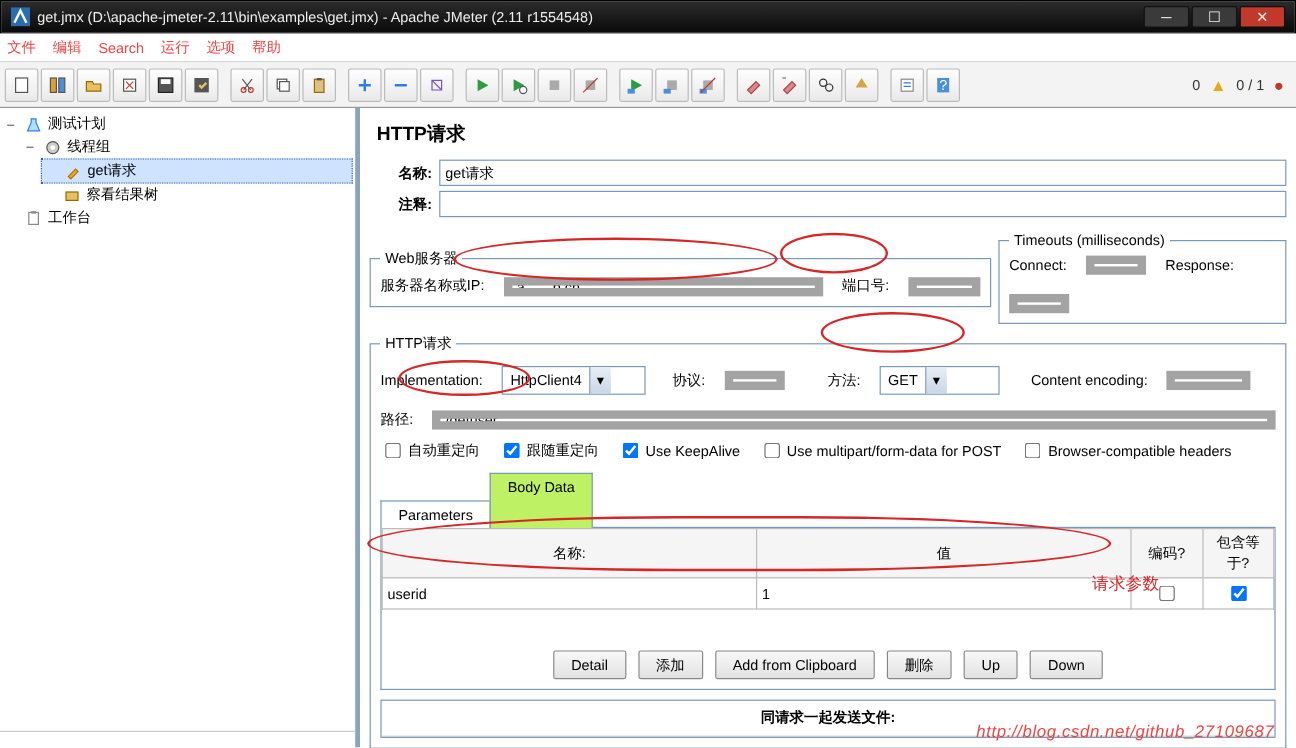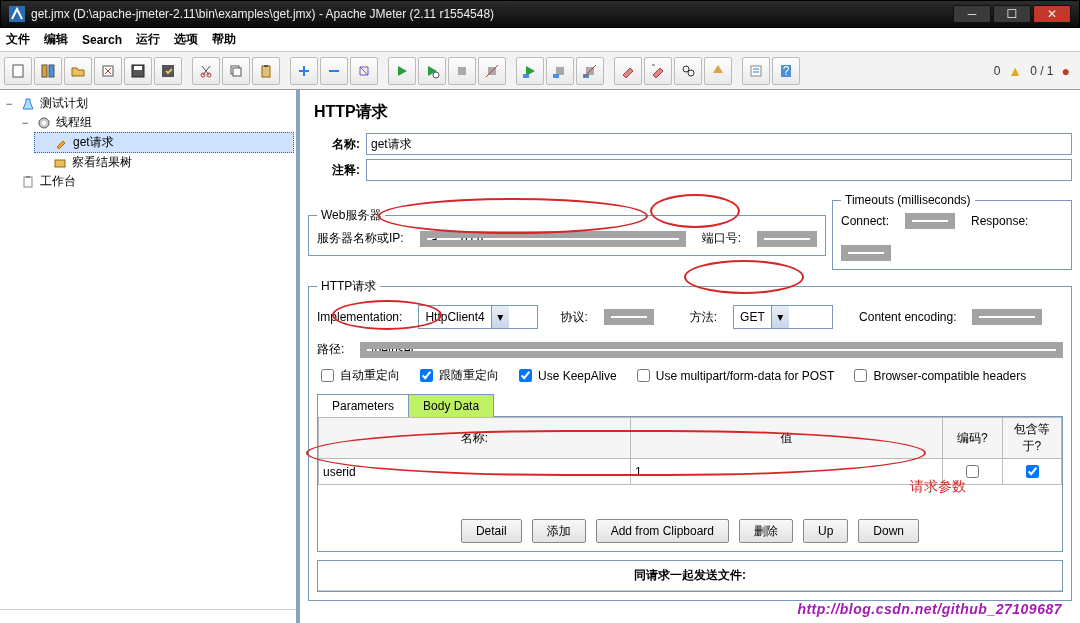--- a/index.html
+++ b/index.html
@@ -3,21 +3,21 @@
 <meta charset="utf-8">
 <style>
   * { box-sizing: border-box; font-family: "Microsoft YaHei", SimSun, Arial, sans-serif; font-size: 12px; }
   html, body { margin:0; padding:0; width:1080px; height:623px; background:#fff; overflow:hidden; }
   .titlebar { height:28px; background:linear-gradient(#2c2c2c,#0a0a0a); color:#fff; display:flex; align-items:center; padding:0 8px; border:1px solid #000; }
   .titlebar .title { flex:1; font-size:12px; color:#eee; }
   .win-btns { display:flex; gap:2px; }
   .win-btn { width:38px; height:18px; display:flex; align-items:center; justify-content:center; background:#3a3a3a; color:#eee; border:1px solid #111; border-radius:2px; font-size:12px; }
   .win-close { background:#c0392b; }
   .menubar { height:24px; background:#fff; border-bottom:1px solid #ccc; display:flex; align-items:center; padding:0 6px; gap:14px; }
-  .menubar span { color:#000000;font-weight:bold; }
+  .menubar span { color:#ef4444; }
   .toolbar { height:38px; background:#f3f3f3; border-bottom:1px solid #999; display:flex; align-items:center; padding:0 4px; gap:2px; position:relative;}
   .tbtn { width:28px; height:28px; border:1px solid #bbb; background:linear-gradient(#fefefe,#e9e9e9); display:flex; align-items:center; justify-content:center; border-radius:2px; }
   .sep { width:6px; }
   .status-right { position:absolute; right:10px; top:0; height:38px; display:flex; align-items:center; gap:8px; color:#333;}
   .warn-tri { color:#e6a817; font-size:14px; }
   .err-circ { color:#c0392b; font-size:14px; }
   
   .body-split { display:flex; height:calc(623px - 28px - 24px - 38px); }
   .tree-pane { width:300px; border-right:4px solid #8aa4c0; background:#fff; padding:4px 2px; position:relative;}
   .tree-pane .scroll-hint { position:absolute; bottom:0; left:0; right:0; height:14px; border-top:1px solid #ccc;}
@@ -38,35 +38,35 @@
   legend { padding:0 4px; font-weight:normal; }
   .inline { display:flex; align-items:center; flex-wrap:wrap; gap:16px; }
   .txt { height:16px; border:7px solid #a3a3a3; background:#fff; padding:0 4px; }
   .combo { height:24px; border:1px solid #7a98b8; background:#fff; display:flex; align-items:center; }
   .combo .cv { padding:0 6px; }
   .combo .ca { width:18px; height:100%; border-left:1px solid #7a98b8; background:linear-gradient(#e8eef5,#c7d6e8); display:flex; align-items:center; justify-content:center; }
   .cblabel { display:flex; align-items:center; gap:3px; }
   
   .tab-strip { display:flex; border-bottom:1px solid #7a98b8; margin-top:8px; }
   .tab { padding:4px 14px; border:1px solid #7a98b8; border-bottom:none; background:#bef264; margin-right:-1px; position:relative; top:1px;}
-  .tab.active { background:#fff; font-weight:normal; }
+  .tab.active { background:#fff; font-weight:normal;margin-top:23px; }
   
   .param-box { border:1px solid #7a98b8; border-top:none; padding:0; }
   .param-head { text-align:center; font-weight:bold; padding:6px 0; border-bottom:1px solid #ccc; }
   table.grid { width:100%; border-collapse:collapse; }
   table.grid th, table.grid td { border:1px solid #bbb; padding:3px 4px; font-weight:normal; text-align:left; }
   table.grid th { text-align:center; background:#f5f5f5; }
   .btnrow { display:flex; gap:10px; justify-content:center; padding:8px 4px; }
   .jbtn { height:24px; padding:0 14px; border:1px solid #888; background:linear-gradient(#f8f8f8,#e2e2e2); border-radius:2px; }
   
   .file-box { border:1px solid #7a98b8; margin-top:8px; }
   
   .annot { position:absolute; border:2px solid #d62728; border-radius:50%; pointer-events:none; }
   .annot-label { position:absolute; color:#d62728; font-size:14px; pointer-events:none; font-weight:normal;}
-  .watermark { position:absolute; right:18px; bottom:6px; color:#a21caf; font-size:14px; font-style:italic; letter-spacing:0.5px;font-weight:bold;}
+  .watermark { position:absolute; right:18px; bottom:6px; color:#ef4444; font-size:14px; font-style:italic; letter-spacing:0.5px;}
   
   svg { display:block; }
 </style>
 </head>
 <body>
 
 <div class="titlebar">
   <span style="margin-right:6px;">
     <svg width="16" height="16">
         <rect width="16" height="16" fill="#2b6cb0"></rect>

